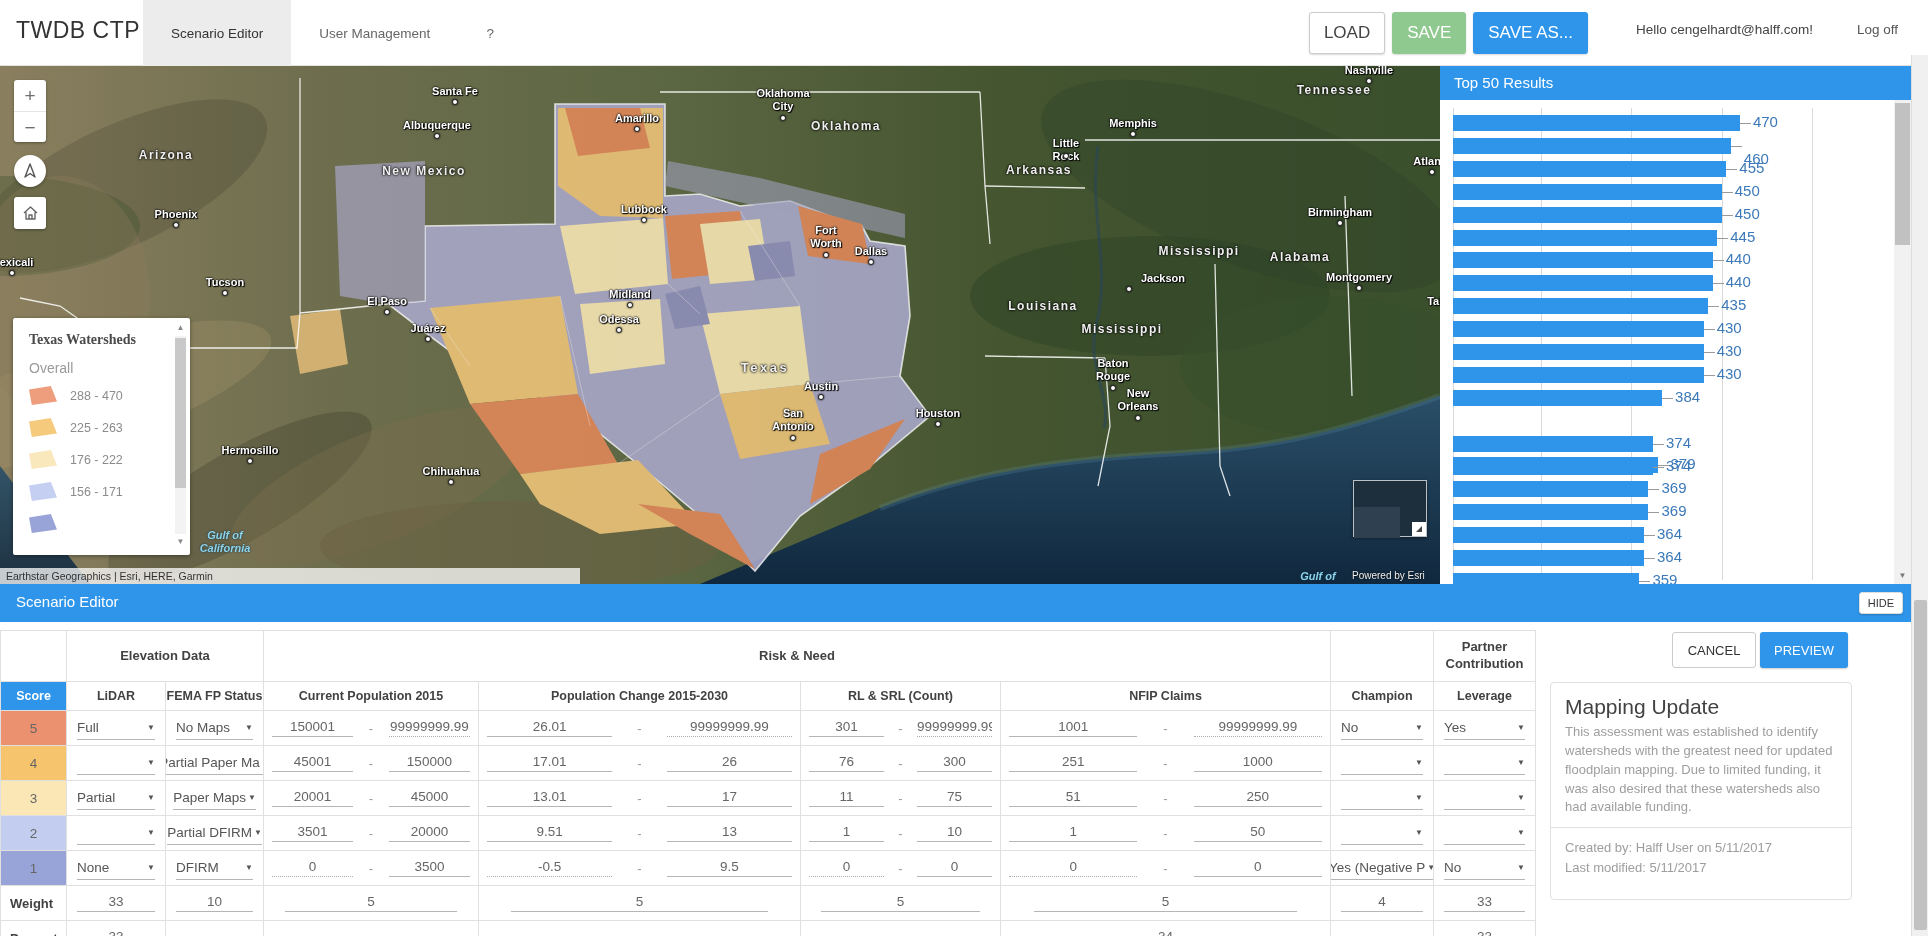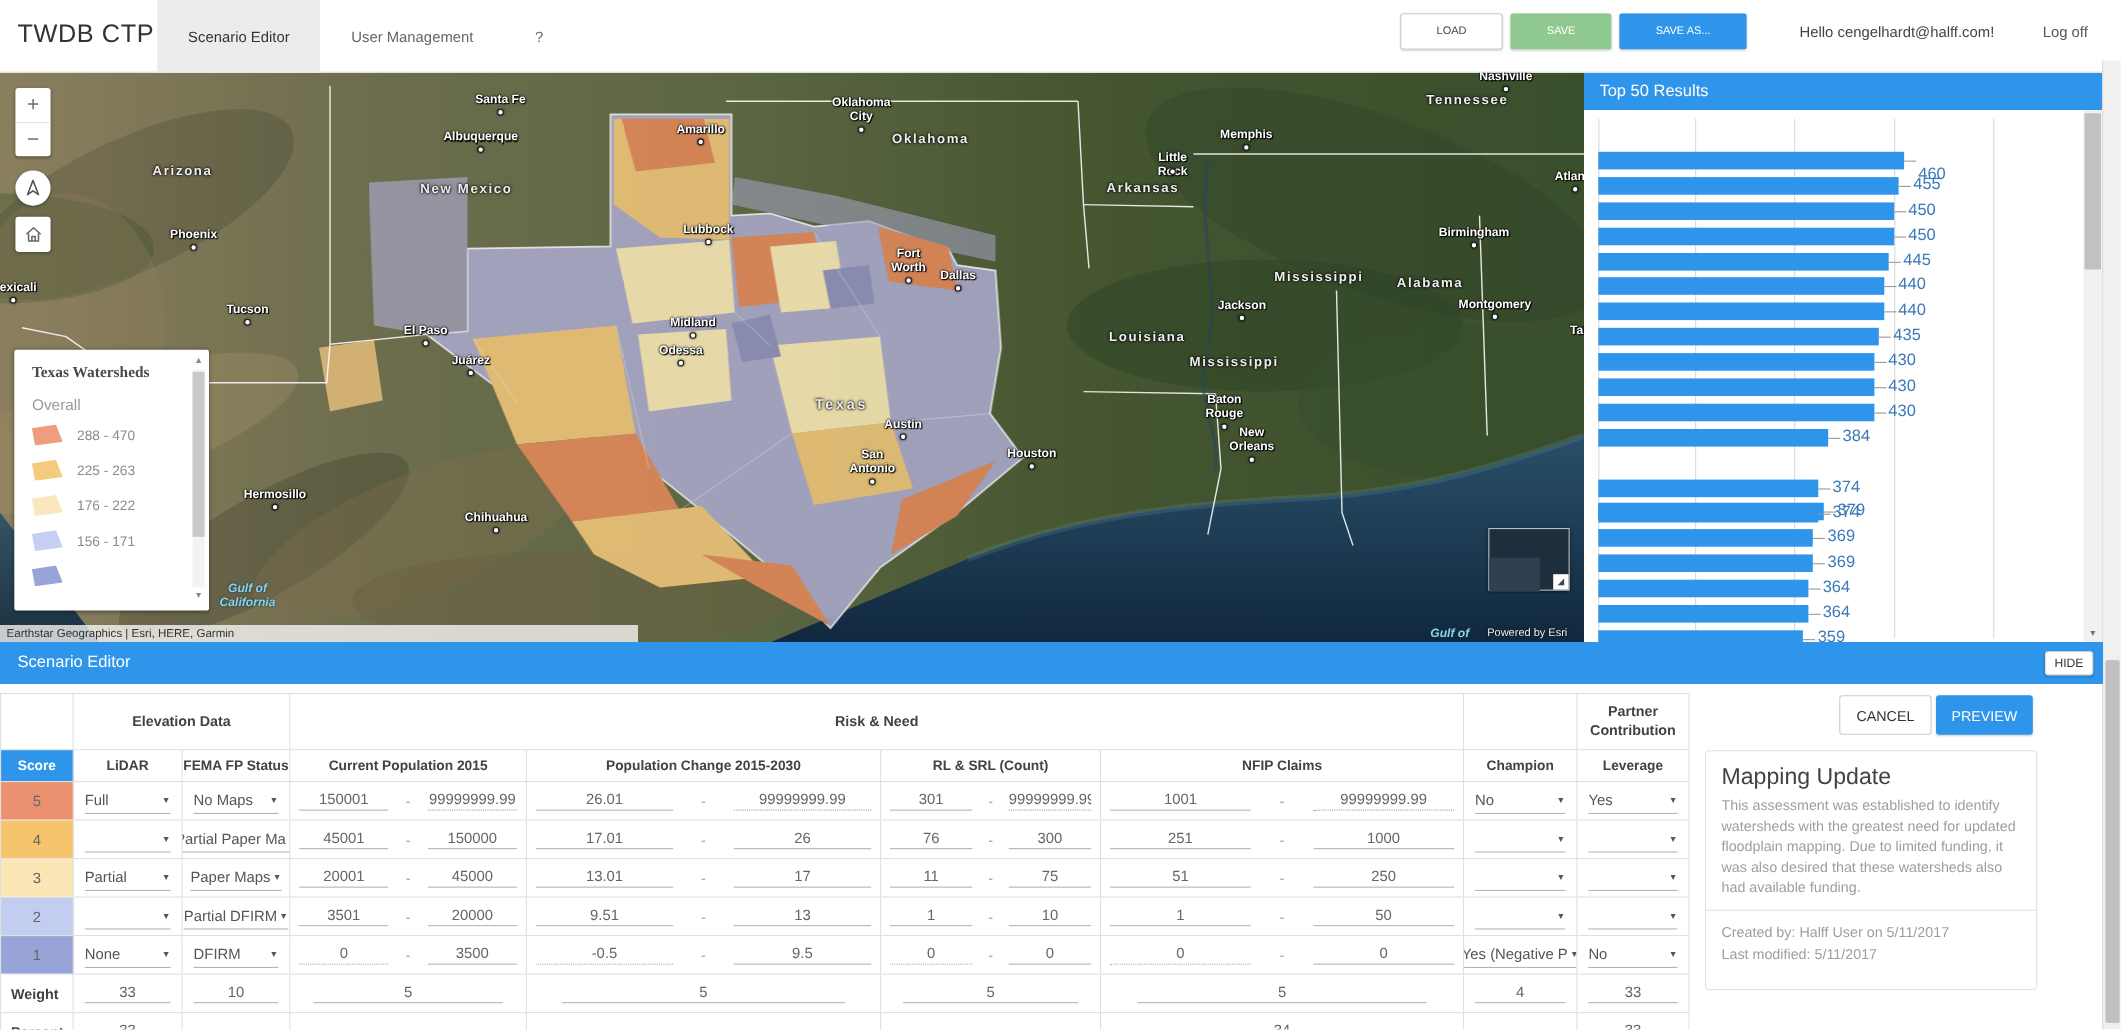--- a/index.html
+++ b/index.html
@@ -8,21 +8,21 @@
     width:1928px; height:936px; position:relative; overflow:hidden;
     font-family:"Liberation Sans", sans-serif; background:#fff;
   }
   
   .app-header { position:absolute; left:0; top:0; width:1928px; height:66px; background:#fff; border-bottom:1px solid #e3e3e3; z-index:30; }
   .brand { position:absolute; left:16px; top:17px; font-size:23px; color:#333; letter-spacing:.5px; }
   .tabs { position:absolute; left:143px; top:0; height:66px; display:flex; }
   .tab { height:66px; display:flex; align-items:center; padding:0 28px; font-size:13.5px; color:#666; cursor:pointer; }
   .tab.active { background:#ececec; color:#333; }
   .hdr-right { position:absolute; right:340px; top:12px; display:flex; gap:7px; }
-  .btn { border-radius:3px; font-size:10px; padding:10px 32px; border:1px solid transparent; cursor:pointer; box-shadow:0 1px 2px rgba(0,0,0,.15); }
+  .btn { border-radius:3px; font-size:17px; padding:10px 14px; border:1px solid transparent; cursor:pointer; box-shadow:0 1px 2px rgba(0,0,0,.15); }
   .btn-load { background:#fff; border-color:#ccc; color:#444; }
   .btn-save { background:#90c990; color:#fff; }
   .btn-saveas { background:#2e95ea; color:#fff; }
   .greeting { position:absolute; right:115px; top:22px; font-size:13.5px; color:#444; }
   .logoff { position:absolute; right:30px; top:22px; font-size:13.5px; color:#555; cursor:pointer; }
   
   .map-wrap { position:absolute; left:0; top:66px; width:1440px; height:518px; overflow:hidden; background:#4c5a3c; }
   .map-label { position:absolute; transform:translate(-50%,-50%); text-align:center; white-space:pre-line; line-height:1.15; pointer-events:none; }
   .ml-city { font-size:11px; font-weight:700; color:#fff; text-shadow:0 0 2px #000,0 0 2px #000,1px 1px 1px #000; }
   .ml-state { font-size:12px; font-weight:700; color:#efefef; letter-spacing:1.5px; text-shadow:0 0 2px #000,0 0 3px #000; }
@@ -236,21 +236,21 @@
       <div class="map-label ml-city" style="left: 793px; top: 354px;">San
 Antonio</div>
       <div class="city-dot" style="left: 793px; top: 372px;"></div>
       <div class="map-label ml-city" style="left: 938px; top: 347px;">Houston</div>
       <div class="city-dot" style="left: 938px; top: 358px;"></div>
       <div class="map-label ml-city" style="left: 1066px; top: 84px;">Little
 Rock</div>
       <div class="city-dot" style="left: 1066px; top: 90px;"></div>
       <div class="map-label ml-city" style="left: 1133px; top: 57px;">Memphis</div>
       <div class="city-dot" style="left: 1133px; top: 68px;"></div>
-      <div class="map-label ml-city" style="left: 1129px; top: 212px;">Jackson</div>
+      <div class="map-label ml-city" style="left: 1163px; top: 212px;">Jackson</div>
       <div class="city-dot" style="left: 1129px; top: 223px;"></div>
       <div class="map-label ml-city" style="left: 1113px; top: 304px;">Baton
 Rouge</div>
       <div class="city-dot" style="left: 1113px; top: 322px;"></div>
       <div class="map-label ml-city" style="left: 1138px; top: 334px;">New
 Orleans</div>
       <div class="city-dot" style="left: 1138px; top: 352px;"></div>
       <div class="map-label ml-city" style="left: 1340px; top: 146px;">Birmingham</div>
       <div class="city-dot" style="left: 1340px; top: 157px;"></div>
       <div class="map-label ml-city" style="left: 1359px; top: 211px;">Montgomery</div>
@@ -329,20 +329,25 @@
 </div>
 
 <div class="results">
   <div class="results-header">Top 50 Results</div>
   <div class="chart" id="chart">
       <div class="gridline" style="left: 13px;"></div>
       <div class="gridline" style="left: 100.785px;"></div>
       <div class="gridline" style="left: 191.285px;"></div>
       <div class="gridline" style="left: 281.785px;"></div>
       <div class="gridline" style="left: 372.285px;"></div>
+      <div class="bar-row" style="top: 12px; width: 440px;">
+        <div class="bar" style="width: 286.885px; background: rgb(46, 149, 234);"></div>
+        <div class="bar-tick" style="left: 286.885px;"></div>
+        <div class="bar-label" style="left: 299.885px; color: rgb(60, 121, 184);">470</div>
+      </div>
       <div class="bar-row" style="top: 34.9px; width: 440px;">
         <div class="bar" style="width: 277.835px; background: rgb(46, 149, 234);"></div>
         <div class="bar-tick" style="left: 277.835px;"></div>
         <div class="bar-label" style="left: 290.835px; color: rgb(60, 121, 184); margin-top: 14px;">460</div>
       </div>
       <div class="bar-row" style="top: 57.8px; width: 440px;">
         <div class="bar" style="width: 273.31px; background: rgb(46, 149, 234);"></div>
         <div class="bar-tick" style="left: 273.31px;"></div>
         <div class="bar-label" style="left: 286.31px; color: rgb(60, 121, 184);">455</div>
       </div>

